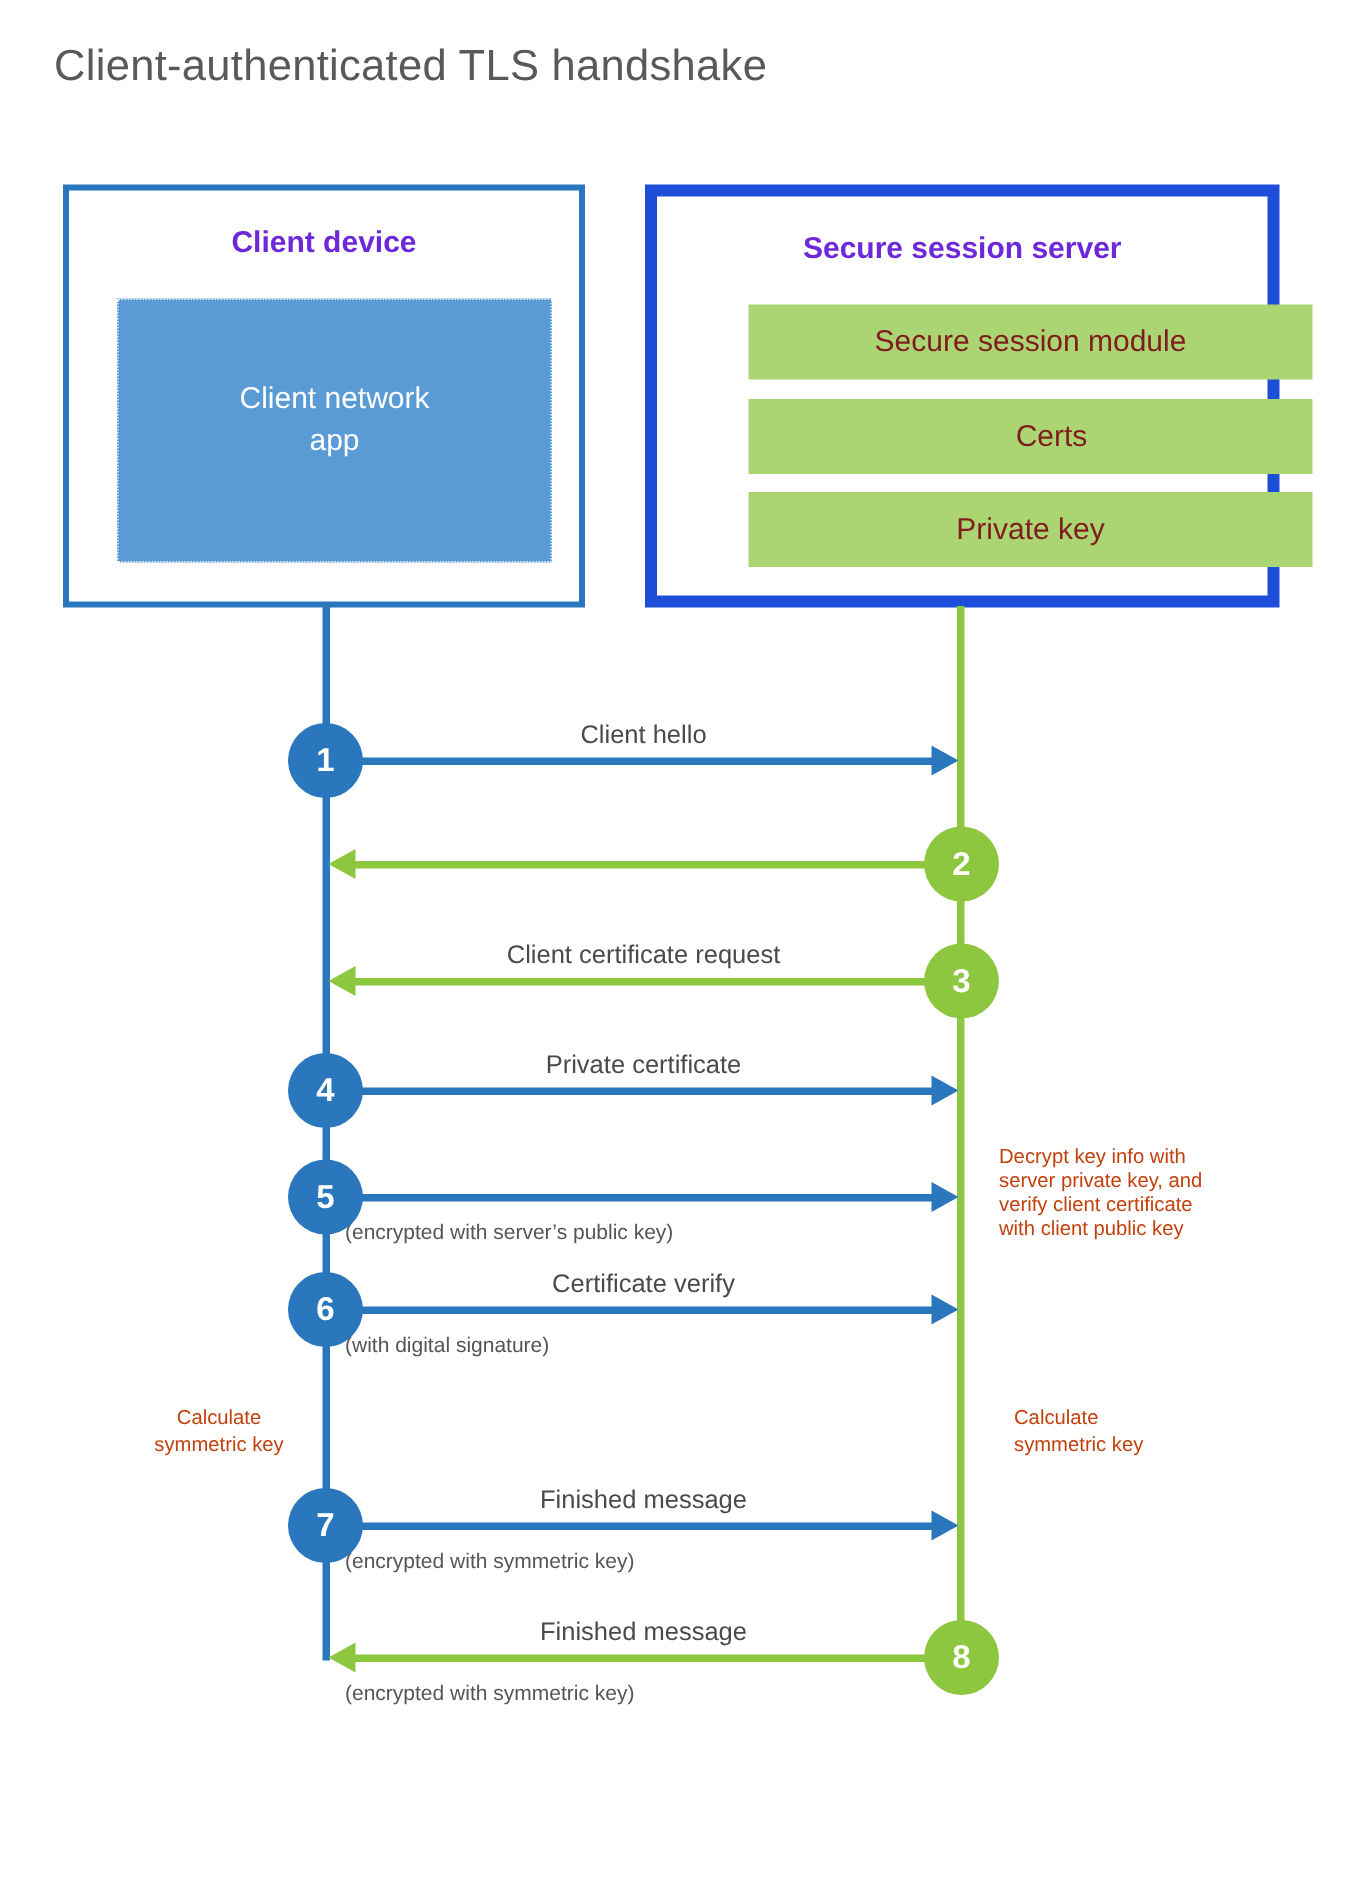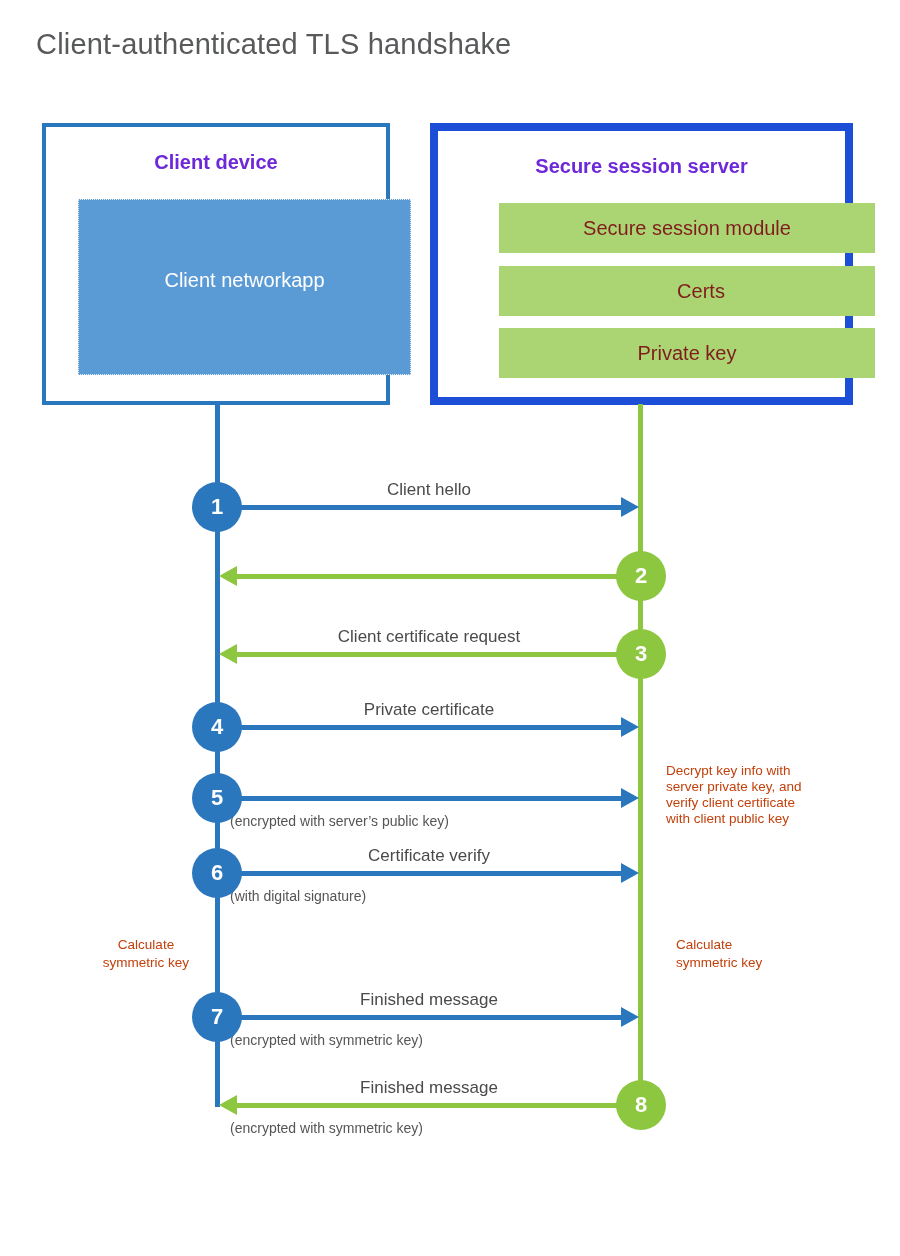--- a/index.html
+++ b/index.html
@@ -29,24 +29,24 @@
   .server-box { left: 430px; width: 423px; border: 8px solid #1d4ed8; }
 
   .actor-title {
     position: absolute; left: 0; right: 0; top: 24px;
     text-align: center;
     font-size: 20px; font-weight: 700; color: #6d28d9;
   }
 
   .client-app {
     position: absolute; left: 32px; top: 72px;
-    width: 333px; height: 176px;
+    width: 290px; height: 176px;
     background: #5b9bd5;
     border: 1px dotted rgba(255,255,255,0.85);
-    display: flex; flex-direction: row;
+    display: flex; flex-direction: column;
     align-items: center; justify-content: center;
     padding-bottom: 14px;
     color: #ffffff; font-size: 20px; line-height: 28px;
     text-align: center;
   }
 
   .server-bar {
     position: absolute; left: 39px; width: 376px; height: 50px;
     background: #abd573;
     color: #7f1d1d; font-size: 20px; line-height: 50px;

